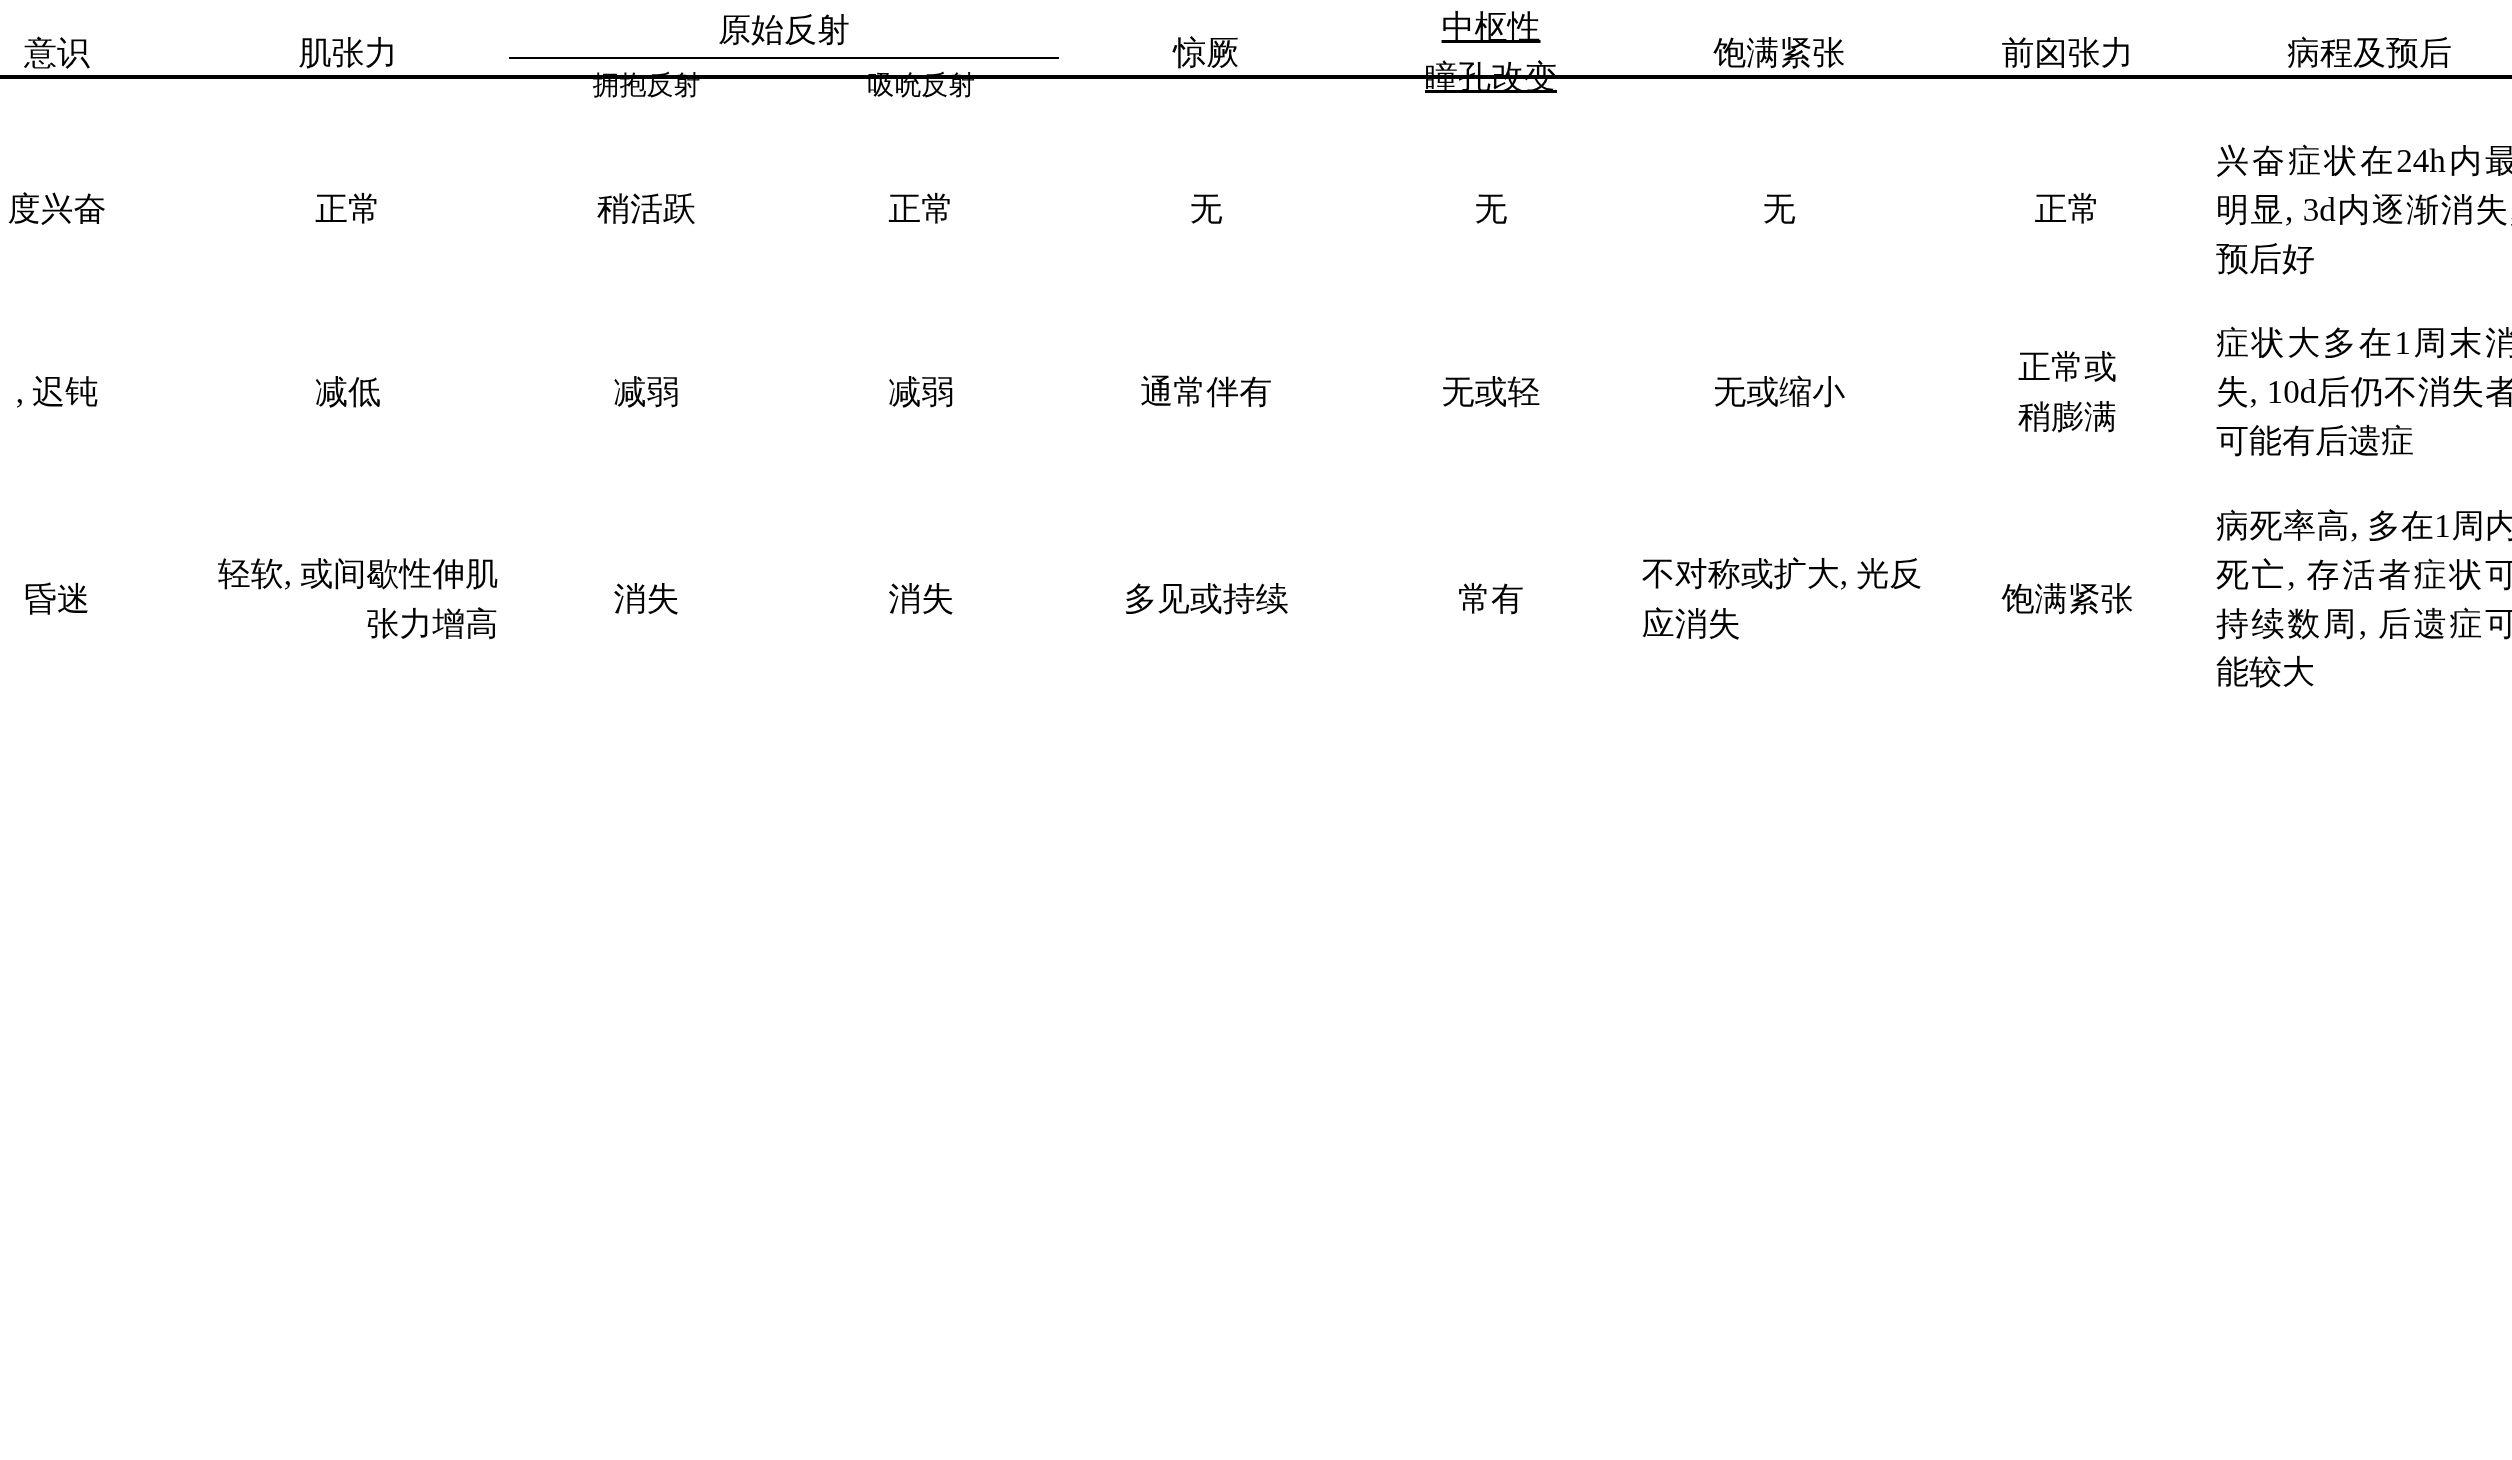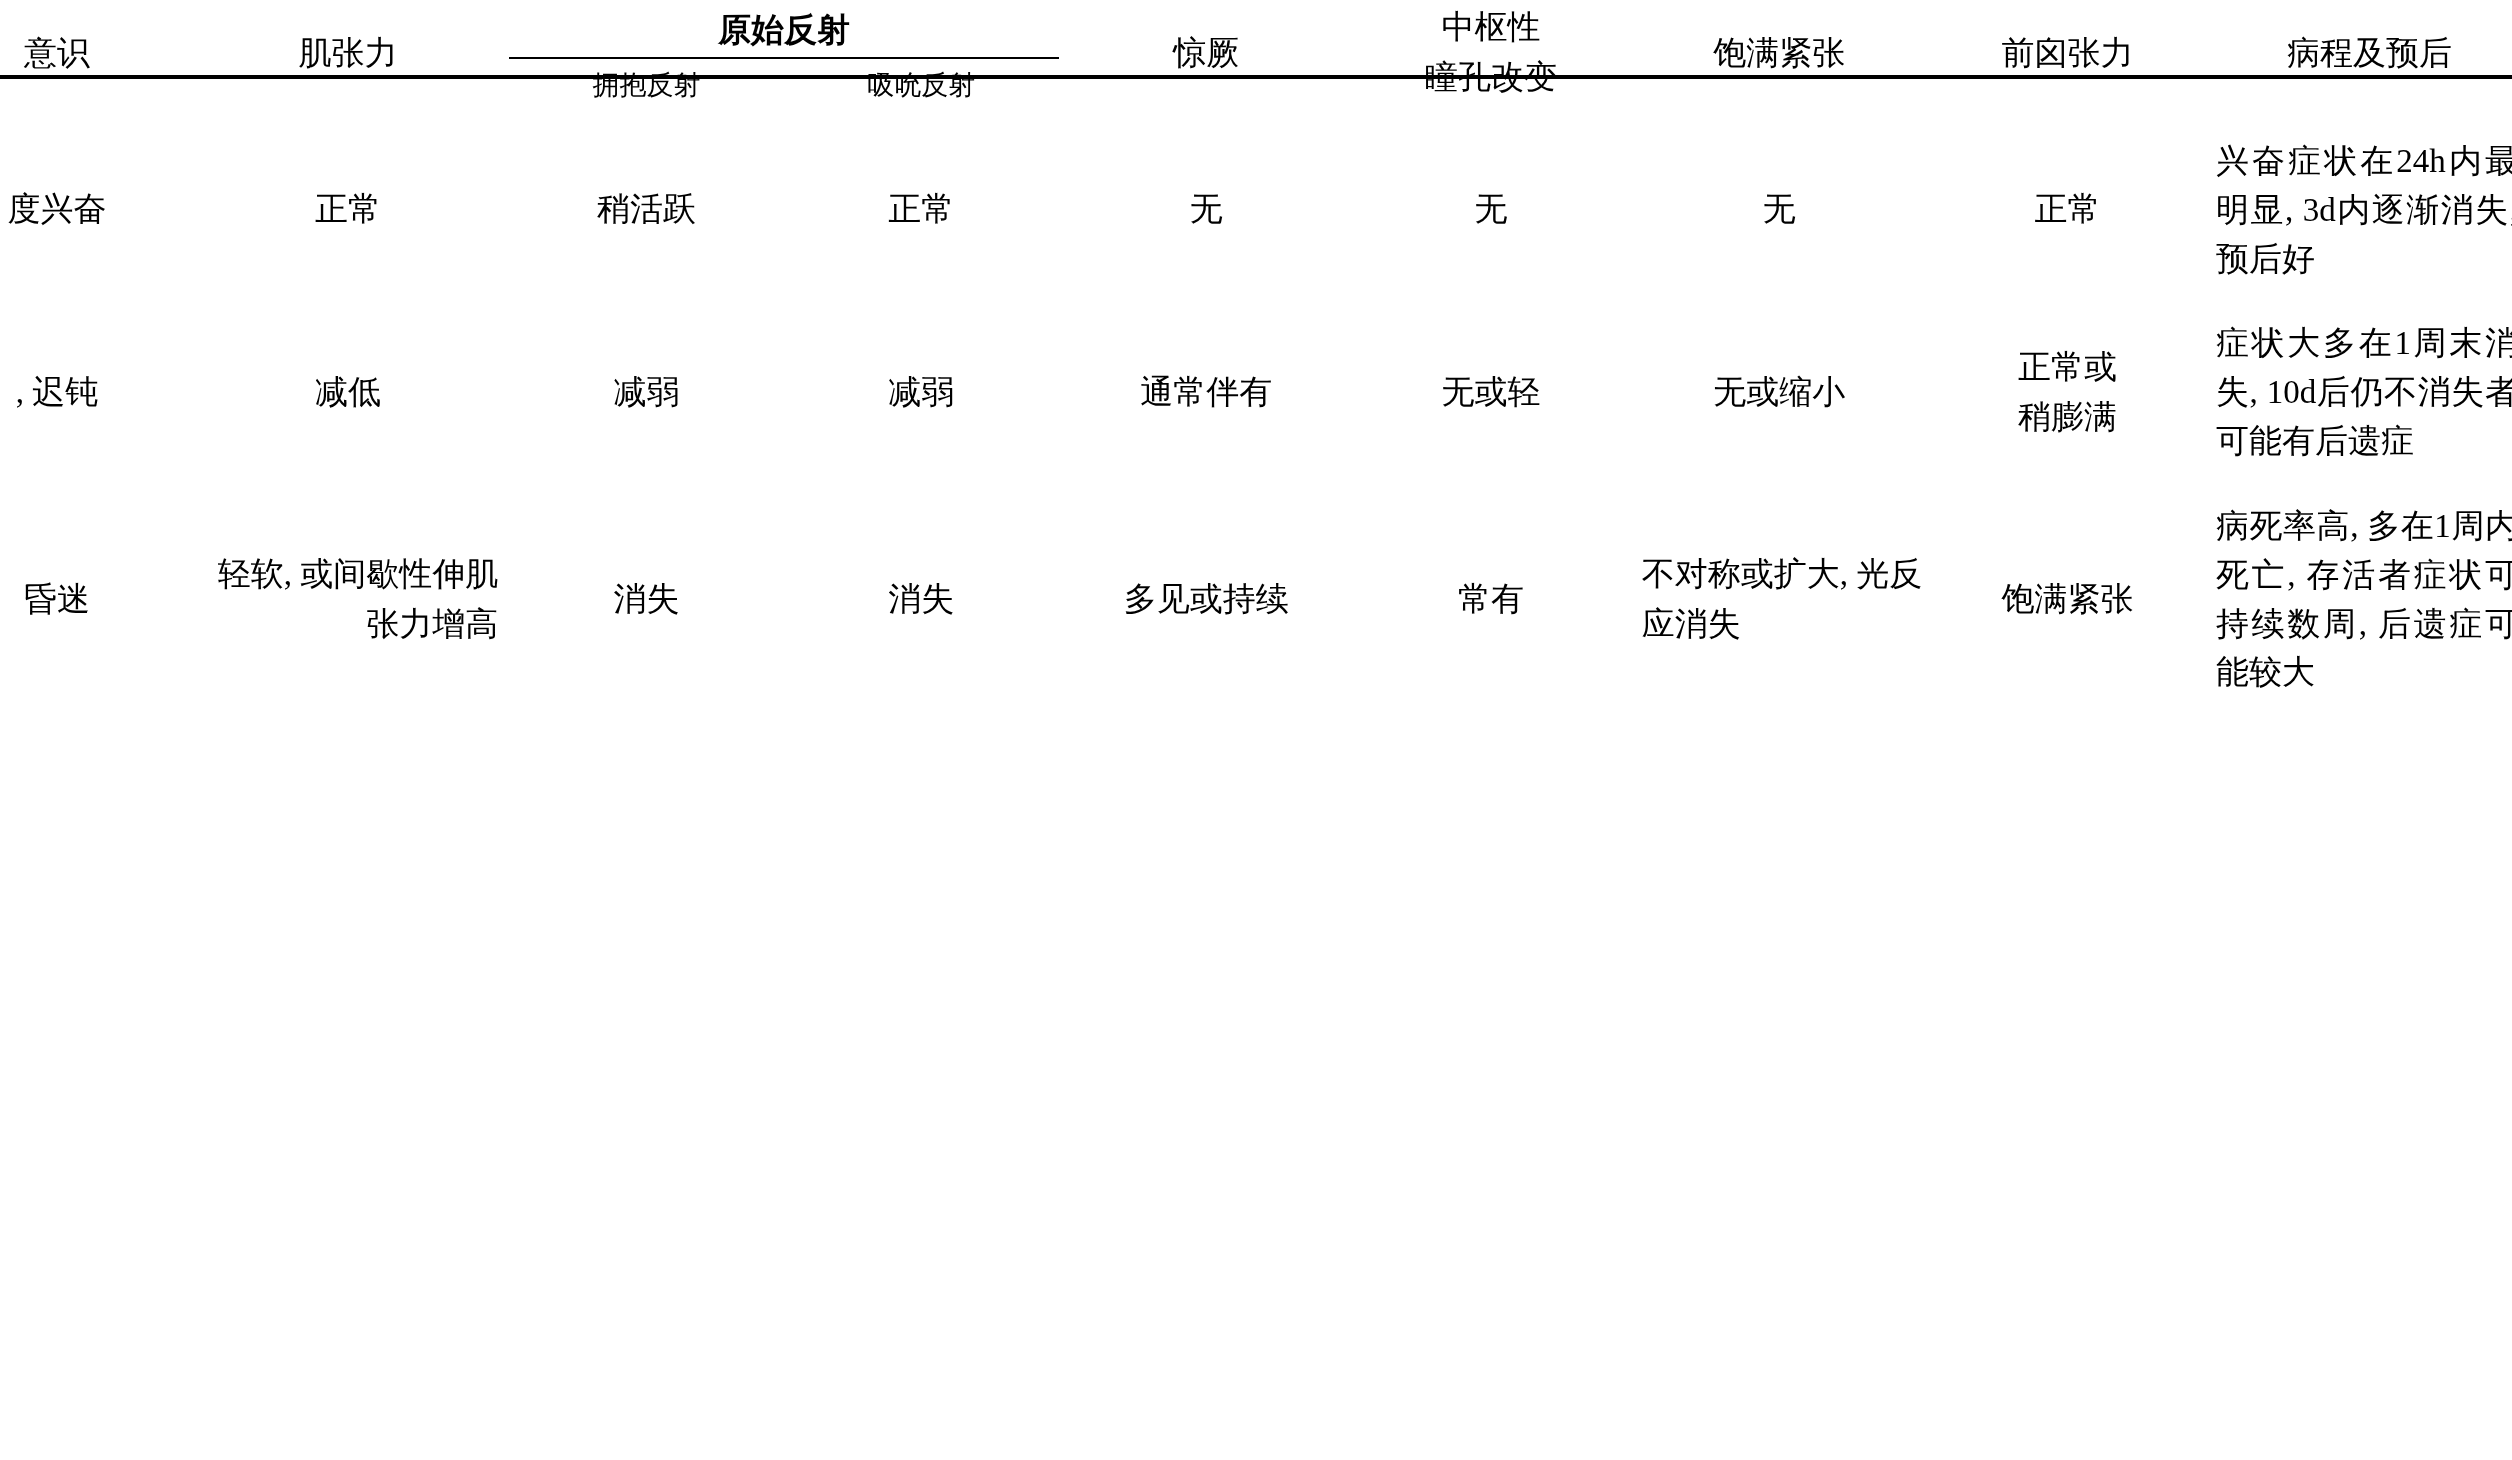--- a/index.html
+++ b/index.html
@@ -47,36 +47,36 @@
     line-height: 1.28;
     text-align: center;
     vertical-align: middle;
     padding: 0;
   }
   .hdr-group-label {
     font-size: 33px;
     text-align: center;
     padding: 8.5px 0 6px 0;
     border-bottom: 2.4px solid #000;
-    font-weight: bold;
   }
   .hdr-sub {
     font-size: 27px;
     text-align: center;
     padding: 9.7px 0 16px 0;
     vertical-align: middle;
   }
   .hdr-single {
     font-size: 33px;
     text-align: center;
     vertical-align: middle;
     padding-bottom: 13.3px;
   }
   .hdr-two-line {
     line-height: 1.3;
+    text-decoration: underline;
   }
 
   tr.rule-top-thin > td { border-top: 2.4px solid #000; }
 
   
   tbody td {
     font-size: 33px;
     line-height: 1.5;
     text-align: center;
     vertical-align: middle;

